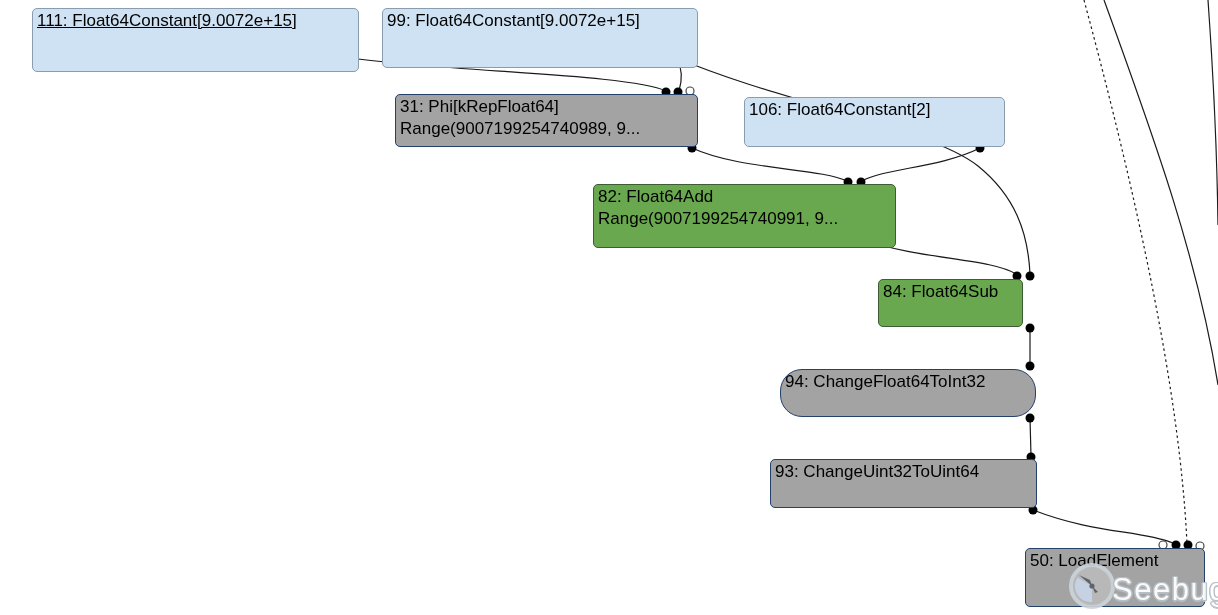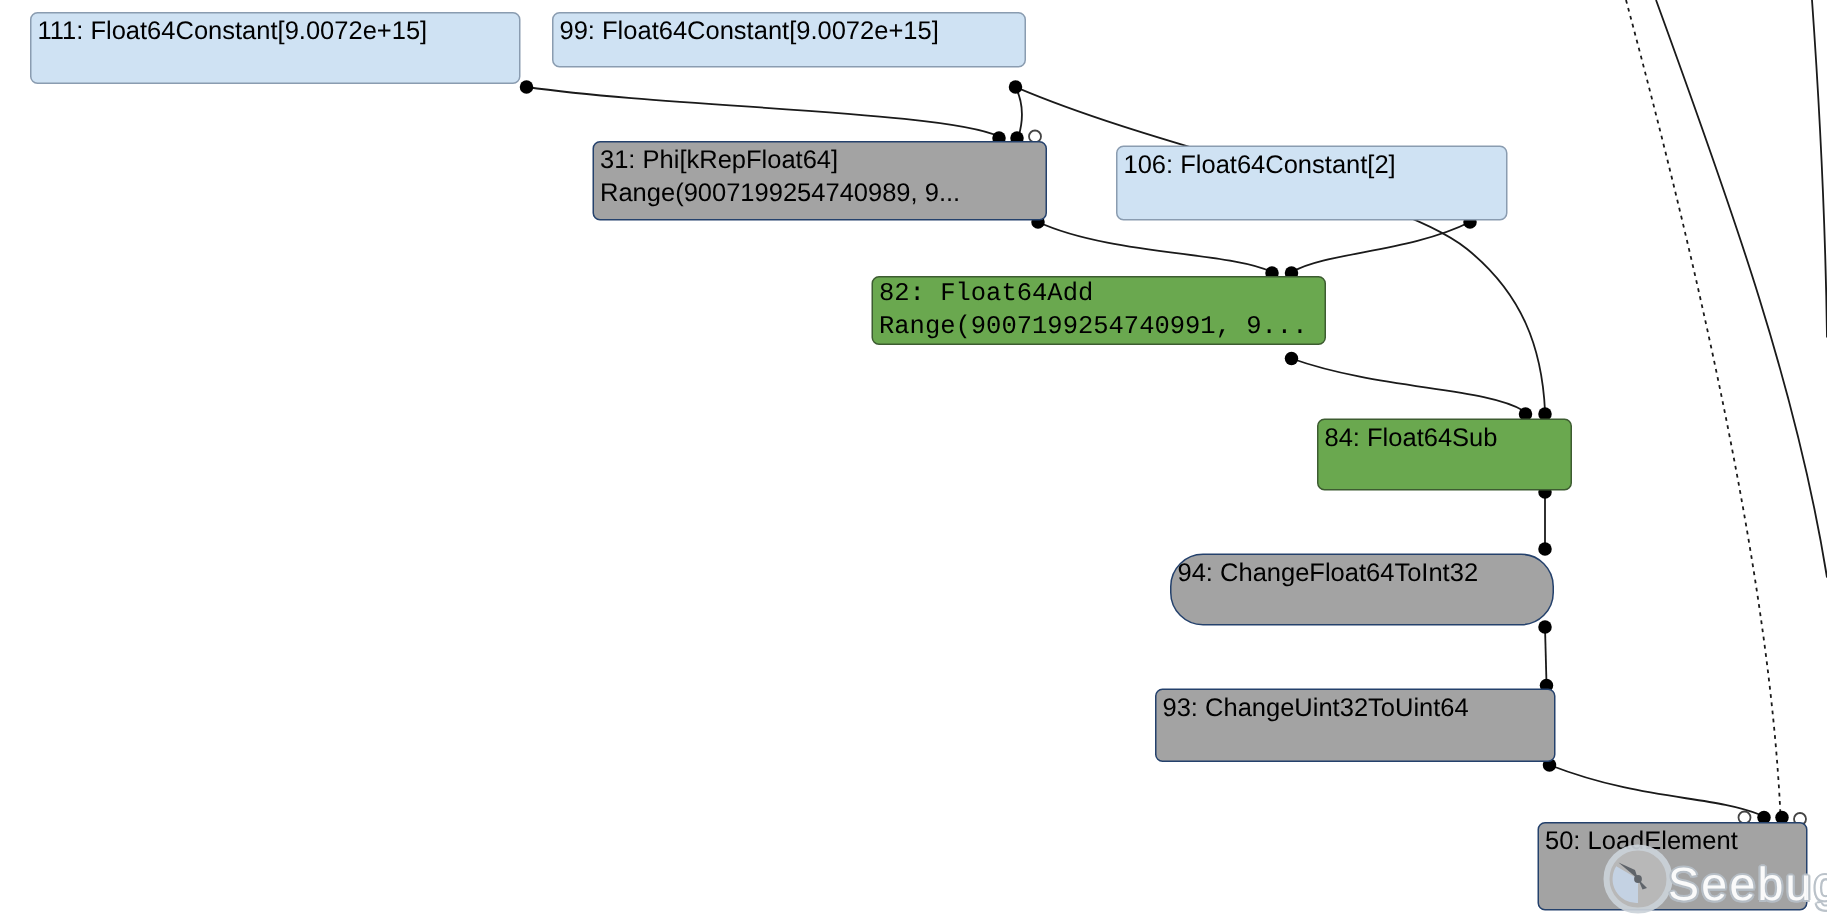--- a/index.html
+++ b/index.html
@@ -67,43 +67,43 @@
       <circle cx="1188" cy="545" r="4.5"></circle>
     </g>
     <g fill="#ffffff" stroke="#444444" stroke-width="1.2">
       <circle cx="690" cy="91" r="4"></circle>
       <circle cx="1163" cy="545" r="4"></circle>
       <circle cx="1200" cy="546" r="4"></circle>
       <circle cx="1200" cy="602" r="4"></circle>
     </g>
   </svg>
 
-  <div class="node node-constant" style="left:20px; top:8px; width:327px; height:48px;">
+  <div class="node node-constant" style="left:32px; top:8px; width:327px; height:64px;text-decoration:underline;">
     <span class="line">111: Float64Constant[9.0072e+15]</span>
   </div>
 
-  <div class="node node-constant" style="left:368px; top:8px; width:316px; height:37px;">
+  <div class="node node-constant" style="left:382px; top:8px; width:316px; height:60px;">
     <span class="line">99: Float64Constant[9.0072e+15]</span>
   </div>
 
   <div class="node node-machine" style="left:395px; top:94px; width:303px; height:53px;">
     <span class="line">31: Phi[kRepFloat64]</span>
     <span class="line">Range(9007199254740989, 9...</span>
   </div>
 
   <div class="node node-constant" style="left:744px; top:97px; width:261px; height:50px;">
     <span class="line">106: Float64Constant[2]</span>
   </div>
 
-  <div class="node node-simplified" style="left:581px; top:184px; width:303px; height:46px;font-family:Liberation Mono, monospace;">
+  <div class="node node-simplified" style="left:593px; top:184px; width:303px; height:64px;">
     <span class="line">82: Float64Add</span>
     <span class="line">Range(9007199254740991, 9...</span>
   </div>
 
-  <div class="node node-simplified" style="left:878px; top:279px; width:170px; height:48px;">
+  <div class="node node-simplified" style="left:878px; top:279px; width:145px; height:48px;">
     <span class="line">84: Float64Sub</span>
   </div>
 
   <div class="node node-machine" style="left:780px; top:369px; width:256px; height:48px;border-radius:22px;">
     <span class="line">94: ChangeFloat64ToInt32</span>
   </div>
 
   <div class="node node-machine" style="left:770px; top:459px; width:267px; height:49px;">
     <span class="line">93: ChangeUint32ToUint64</span>
   </div>

